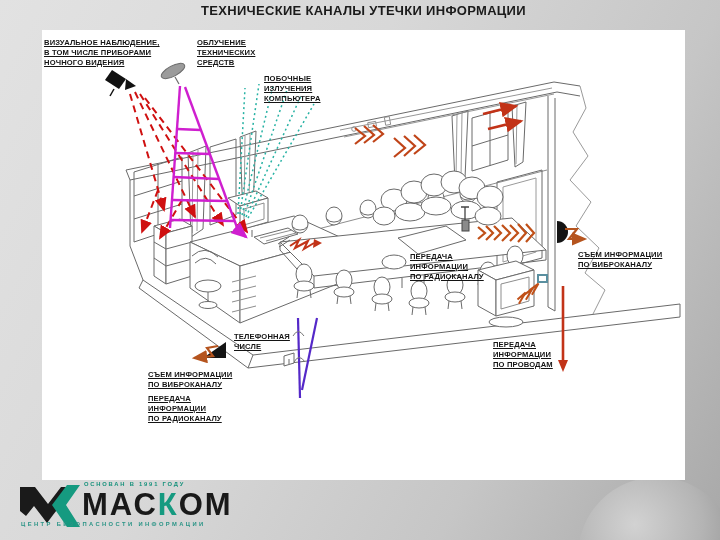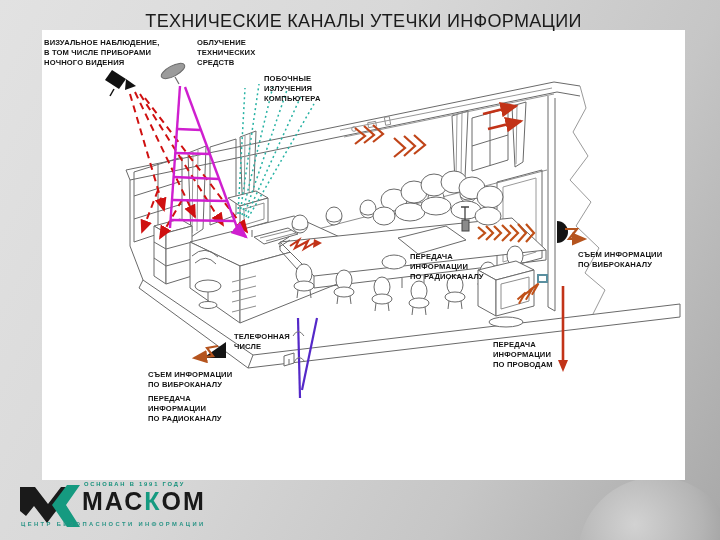--- a/index.html
+++ b/index.html
@@ -8,39 +8,39 @@
     font-family:"Liberation Sans", sans-serif;
     background:linear-gradient(118deg,#e2e2e2 0%,#d8d8d8 40%,#c6c6c6 72%,#a8a8a8 100%);
   }
   .sphere{
     position:absolute;left:578px;top:477px;width:158px;height:158px;border-radius:50%;
     background:radial-gradient(circle at 36% 30%, #d2d2d2 0%, #b4b4b4 45%, #949494 78%, #8a8a8a 100%);
     z-index:1;
   }
   .slide-title{
     position:absolute;left:42px;top:3px;width:643px;text-align:center;
-    font-size:18px;font-weight:normal;color:#1b1b1b;letter-spacing:.3px;z-index:3;margin-top:8px;
+    font-size:13px;font-weight:bold;color:#1b1b1b;letter-spacing:.3px;z-index:3;
   }
   .panel{
     position:absolute;left:42px;top:30px;width:643px;height:450px;background:#ffffff;z-index:2;
   }
   .panel svg{position:absolute;left:0;top:0;}
   .lbl{
     position:absolute;font-size:7.6px;line-height:1.3;font-weight:bold;color:#141414;
-    letter-spacing:.15px;white-space:pre-line;z-index:4;
+    letter-spacing:.15px;white-space:pre-line;z-index:4;text-decoration:underline;
   }
   .logo{
     position:absolute;left:18px;top:480px;width:290px;height:58px;z-index:3;
   }
   .logo .tag-top{
     position:absolute;left:66px;top:1px;font-size:5.8px;font-weight:bold;
     letter-spacing:1.8px;color:#15917b;white-space:nowrap;
   }
   .logo .brand{
-    position:absolute;left:64px;top:7px;font-size:25px;font-weight:bold;color:#191919;
+    position:absolute;left:64px;top:7px;font-size:31px;font-weight:bold;color:#191919;
     letter-spacing:2px;white-space:nowrap;
   }
   .logo .brand .accent{color:#159a80;}
   .logo .tag-bottom{
     position:absolute;left:3px;top:41px;font-size:5.8px;font-weight:bold;
     letter-spacing:2.4px;color:#2a9486;white-space:nowrap;
   }
   .logo .mark{position:absolute;left:2px;top:5px;}
 </style>
 </head>

